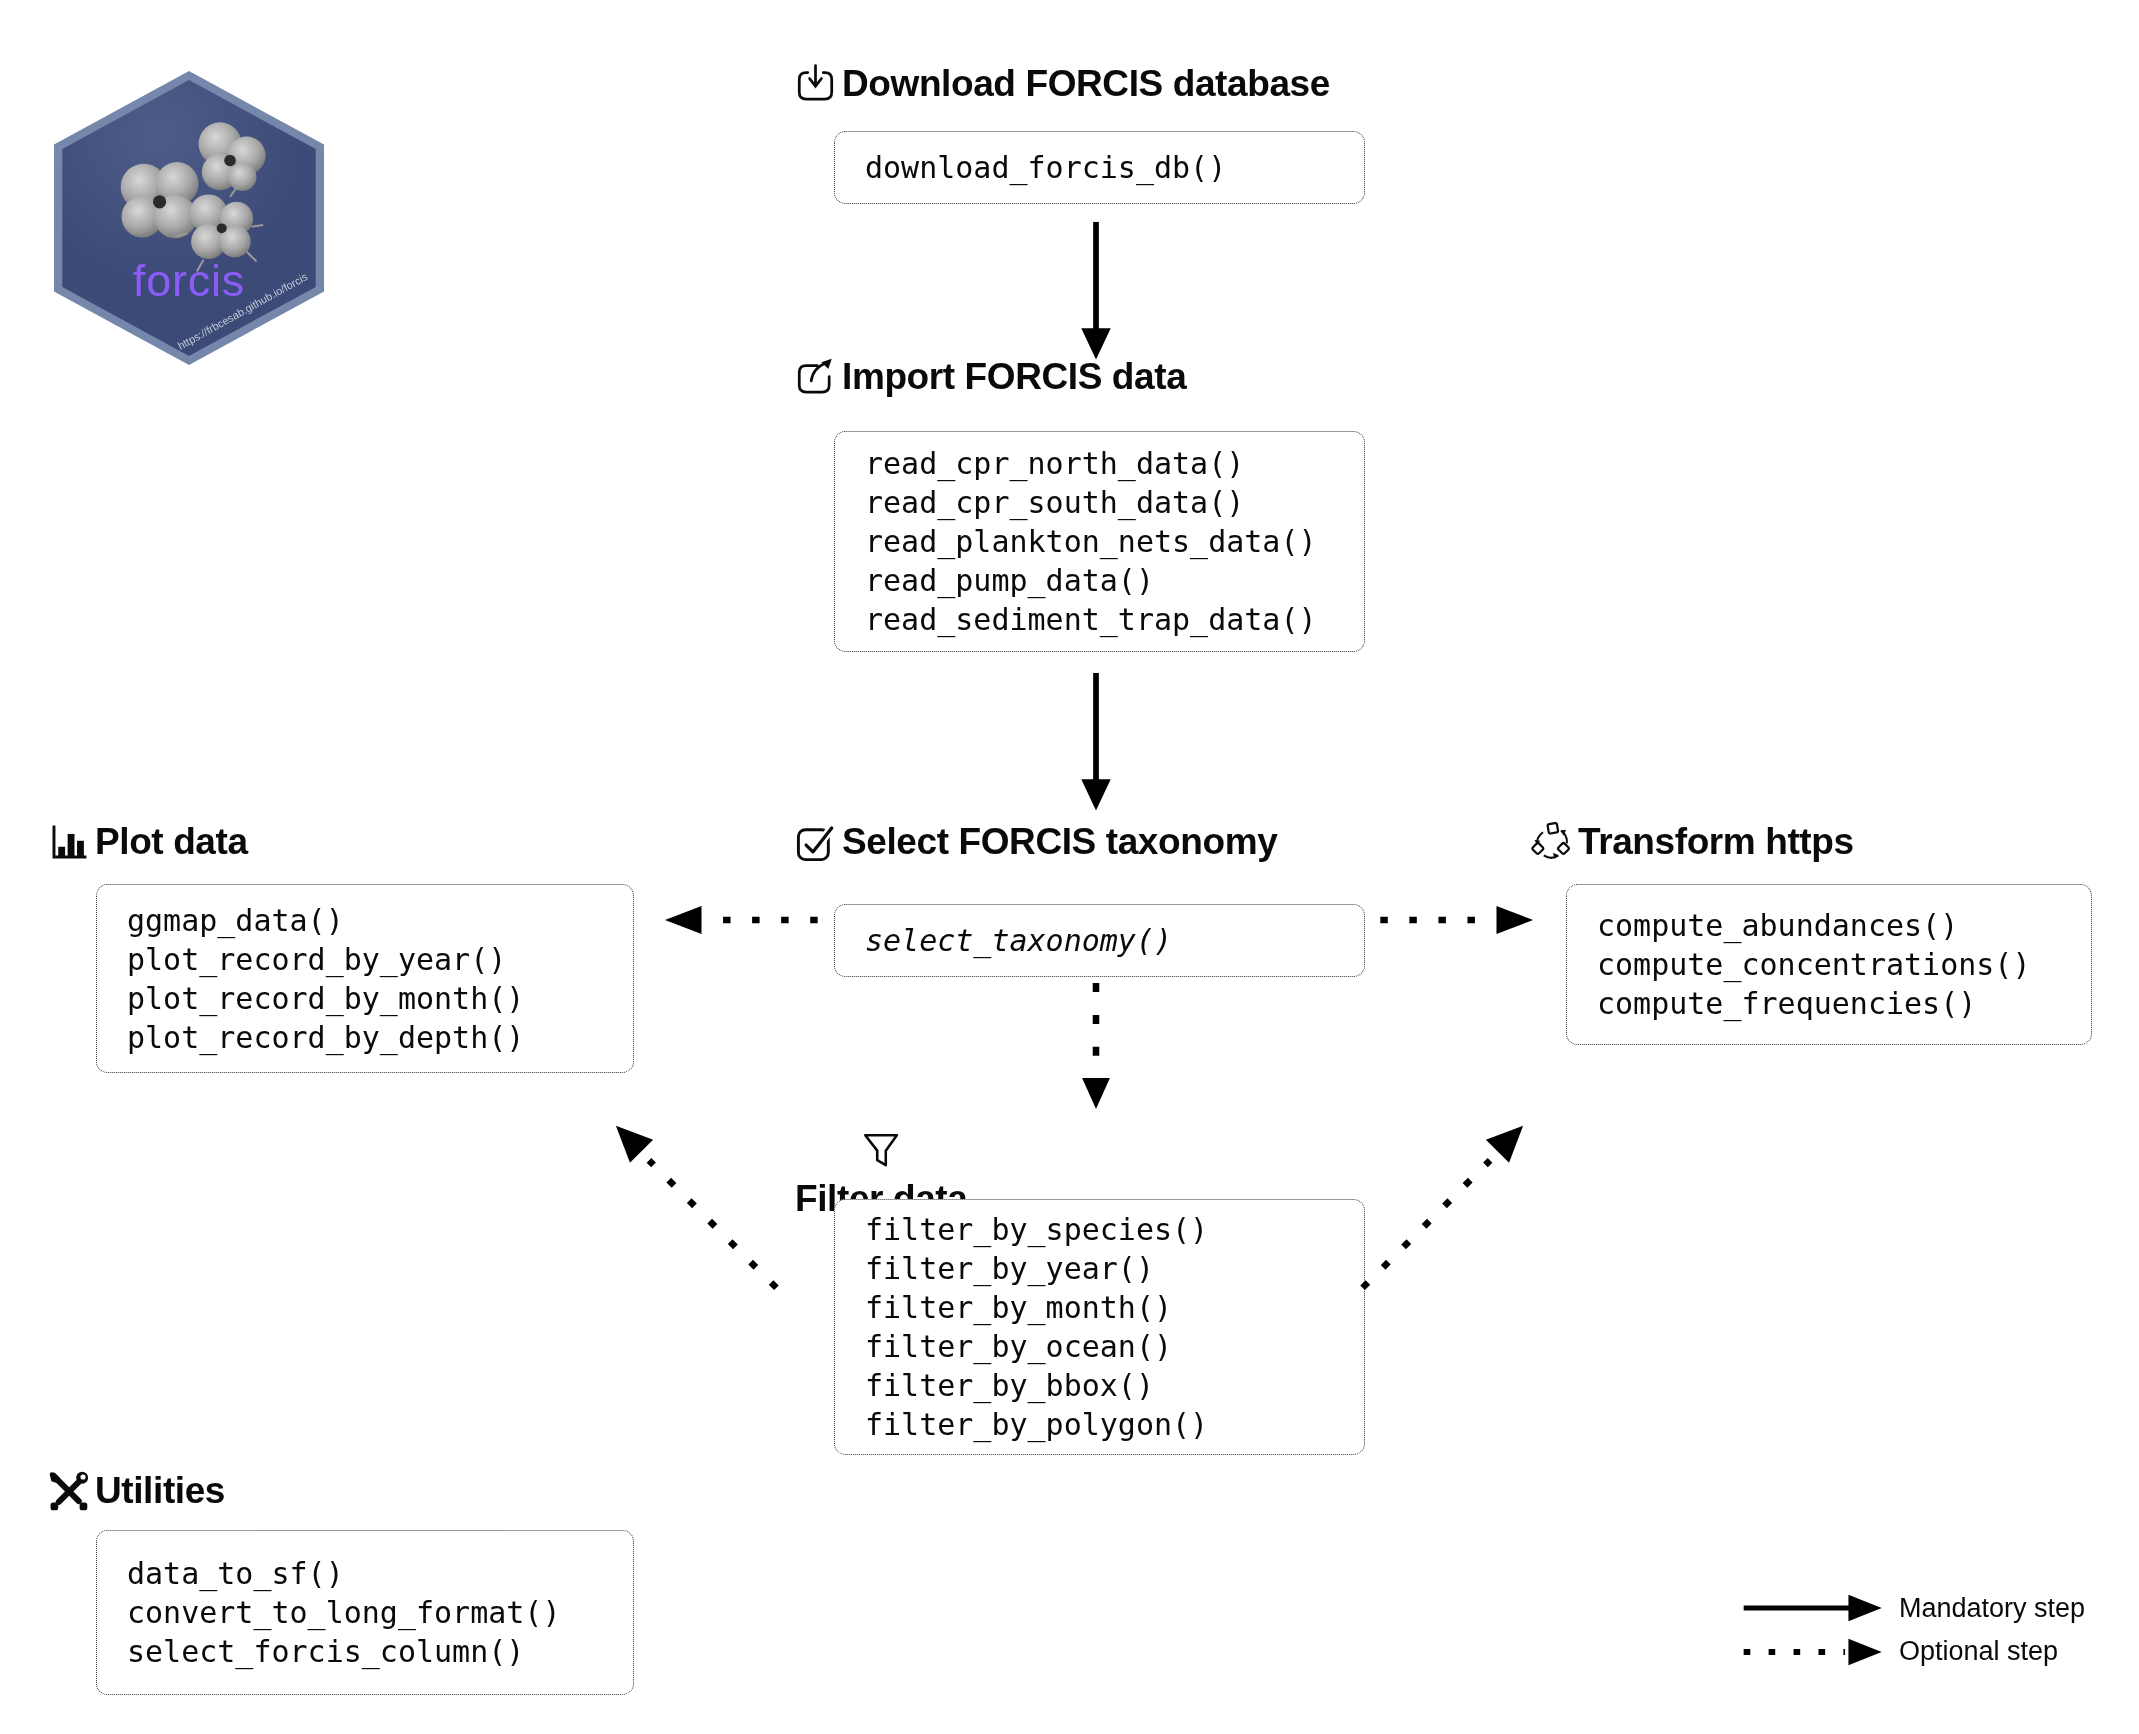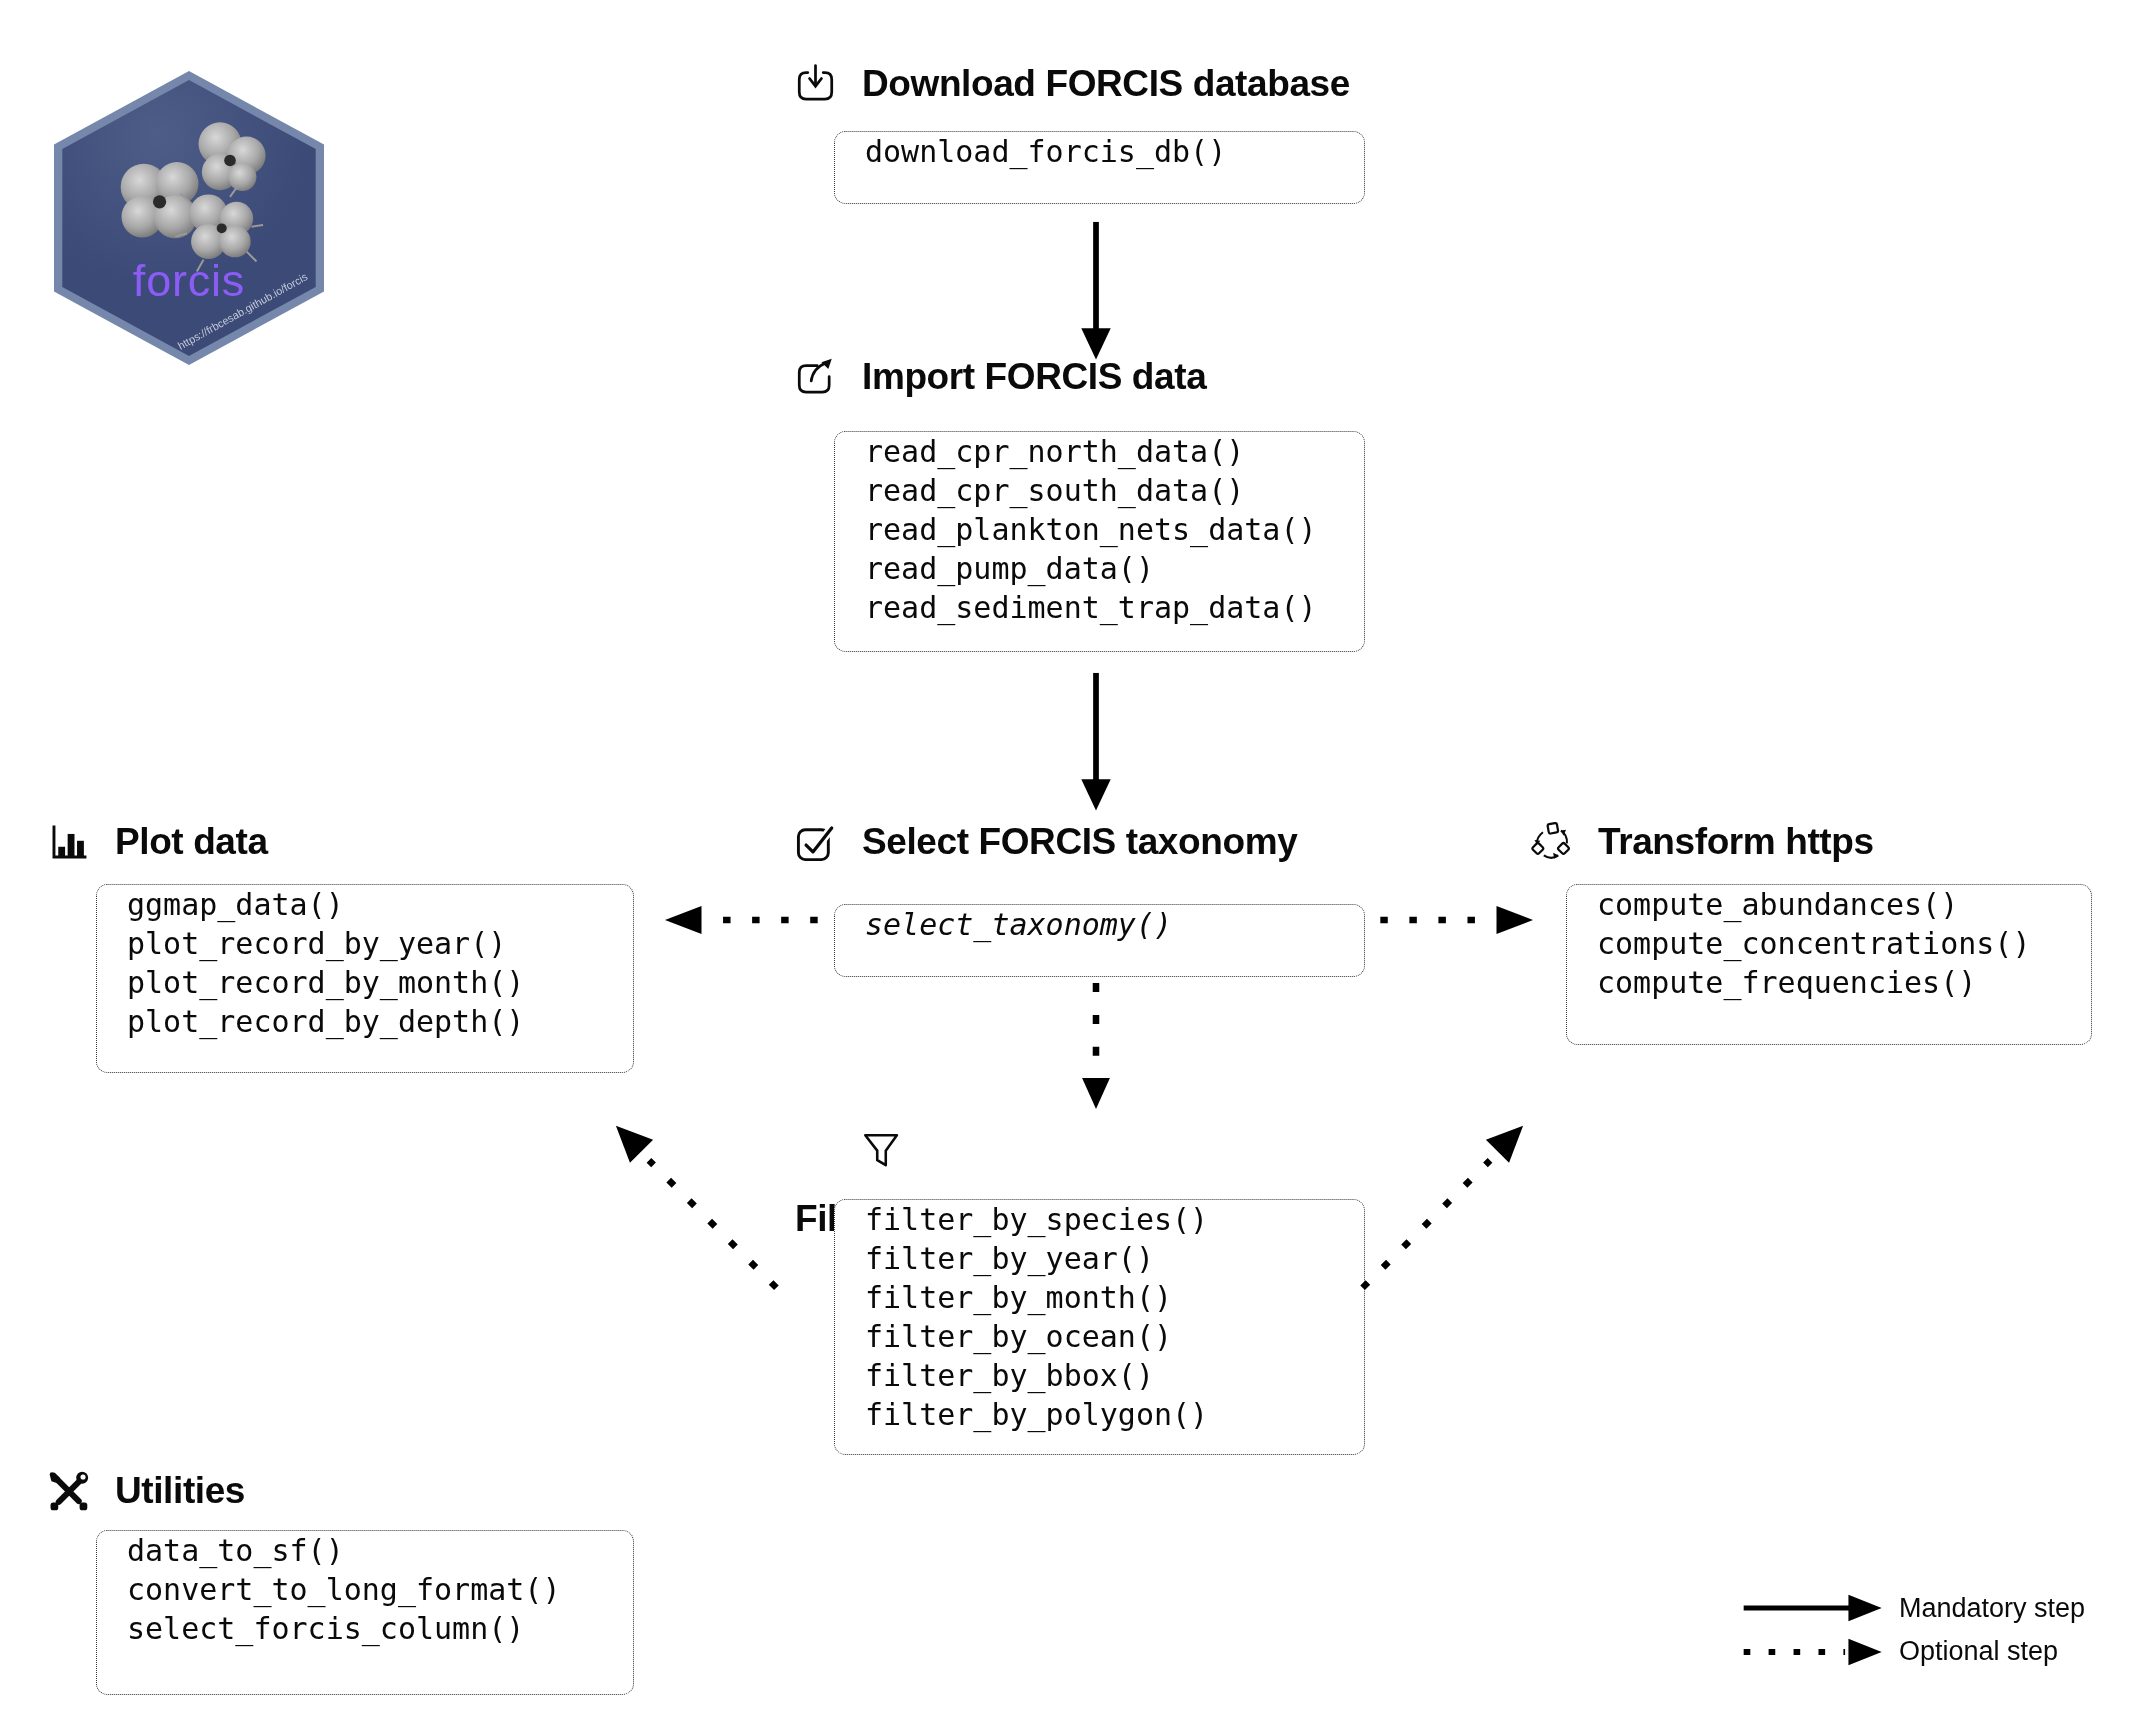--- a/index.html
+++ b/index.html
@@ -14,34 +14,34 @@
   .hex-inner{position:absolute;left:8.3px;top:9px;right:8.3px;bottom:9px;
     clip-path:polygon(50% 0%,100% 25%,100% 75%,50% 100%,0% 75%,0% 25%);
     background:radial-gradient(circle at 38% 20%, #4d5d88 0%, #3b4a76 55%);}
   .logo-text{position:absolute;left:0;top:184px;width:100%;text-align:center;
     color:#8b5cf6;font-size:45px;letter-spacing:0.8px;}
   .logo-url{position:absolute;left:93px;top:234px;width:191px;text-align:center;
     color:#c3cada;font-size:10.8px;transform:rotate(-29deg);}
   .forams{position:absolute;left:0;top:0;}
 
   
-  .hdr{position:absolute;display:flex;align-items:center;gap:26px;}
+  .hdr{position:absolute;display:flex;align-items:center;gap:6px;}
   .hdr .title{font-size:37px;font-weight:bold;letter-spacing:-0.4px;white-space:nowrap;}
   .hdr svg{display:block;}
   #hdr-download{left:795px;top:63px;}
   #hdr-import{left:795px;top:356px;}
   #hdr-select{left:795px;top:821px;}
   #hdr-plot{left:48px;top:821px;}
   #hdr-transform{left:1531px;top:821px;}
   #hdr-filter{left:795px;top:1131px;flex-direction:column;}
   #hdr-utilities{left:48px;top:1470px;}
 
   
   .fn-box{position:absolute;border:1.7px dotted #333;border-radius:11.6px;background:#fff;
-    display:flex;flex-direction:column;justify-content:flex-start;padding:0 30px;
+    display:flex;flex-direction:column;justify-content:center;padding:0 30px;
     font-family:"DejaVu Sans Mono","Liberation Mono",monospace;font-size:30px;line-height:39px;}
   .code-line{white-space:pre;}
   #box-download{left:834px;top:131px;width:469px;height:71px;}
   #box-import{left:834px;top:431px;width:469px;height:219px;}
   #box-select{left:834px;top:904px;width:469px;height:71px;font-style:italic;}
   #box-plot{left:96px;top:884px;width:476px;height:187px;}
   #box-transform{left:1566px;top:884px;width:464px;height:159px;}
   #box-filter{left:834px;top:1199px;width:469px;height:254px;}
   #box-utilities{left:96px;top:1530px;width:476px;height:163px;}
 

